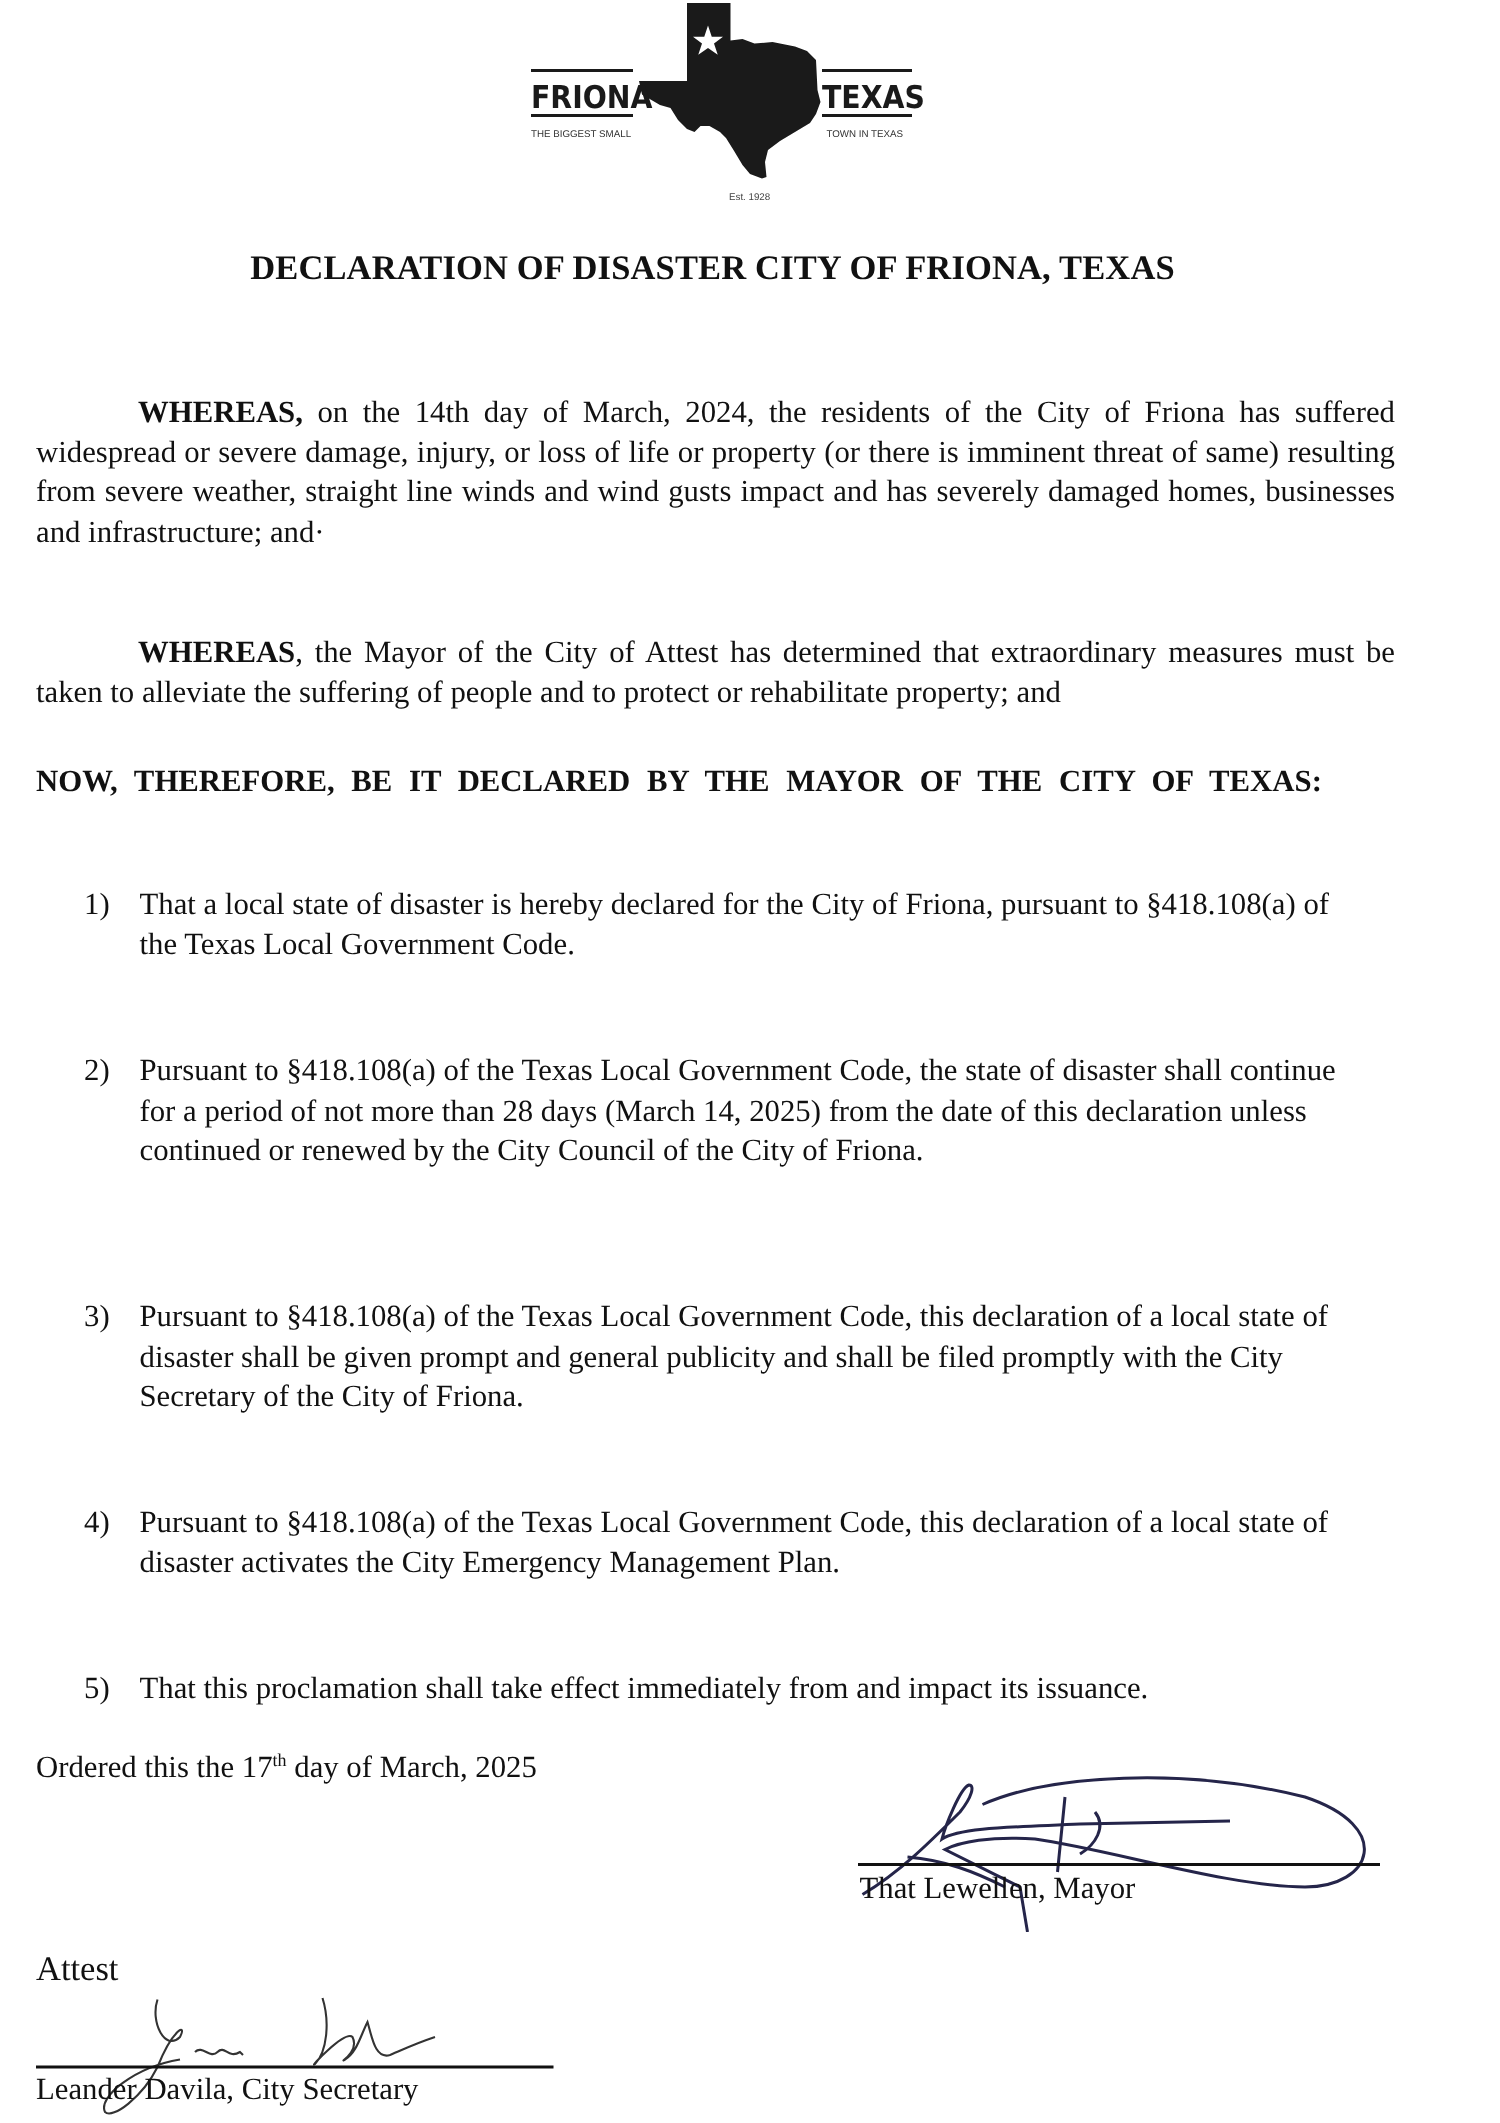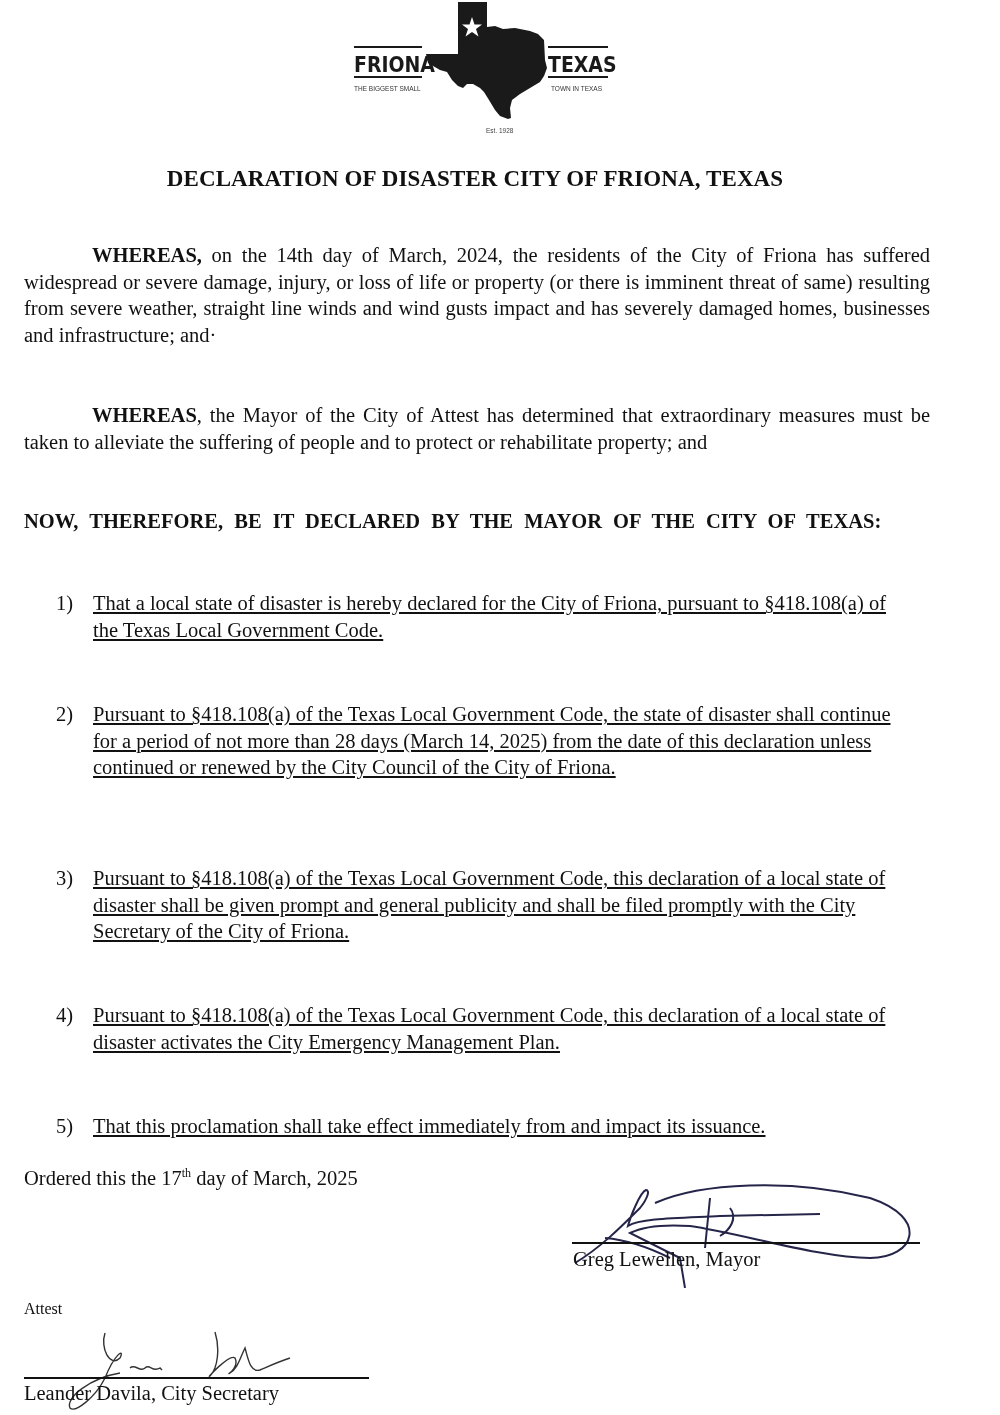--- a/index.html
+++ b/index.html
@@ -9,36 +9,37 @@
     }
     .logo { position: absolute; left: 340px; top: 0; width: 300px; height: 145px; }
     .logo svg { width: 300px; height: 145px; display: block; }
     .title {
       position: absolute; top: 166px; left: 0; width: 950px; text-align: center;
       font-weight: bold; font-size: 23px; letter-spacing: 0.1px;
     }
     .para {
       position: absolute; left: 24px; width: 906px; font-size: 20.5px; line-height: 26.5px;
       text-align: justify;
+      margin-top: 20px;
     }
     .para .lead { font-weight: bold; }
     .indent { display: inline-block; width: 68px; }
     .declare {
       position: absolute; left: 24px; top: 508px; width: 920px; font-weight: bold;
       font-size: 20.5px; line-height: 26px; text-align: justify; text-align-last: left;
       word-spacing: 6px;
     }
     .item { position: absolute; left: 56px; width: 860px; font-size: 20.5px; line-height: 26.5px; }
     .item .num { position: absolute; left: 0; top: 0; }
-    .item .txt { margin-left: 37px; display: block; text-decoration: underline; }
+    .item .txt { margin-left: 37px; display: block; }
     .ordered { position: absolute; left: 24px; top: 1166px; font-size: 20.5px; }
     .ordered sup { font-size: 12px; }
     .sigline { position: absolute; height: 1.5px; background: #111; }
     .signame { position: absolute; font-size: 20.5px; }
-    .attest { position: absolute; left: 24px; top: 1300px; font-size: 16px; }
+    .attest { position: absolute; left: 24px; top: 1300px; font-size: 23px; }
     .sig { position: absolute; }
   </style>
 </head>
 <body>
 
 <div class="logo">
   <svg viewBox="0 0 300 145">
 
     <path d="M118,2 L147,2 L147,27 L155,26 L163,29 L175,28 L190,31 L198,34 L204,40 L205,60 L207,68 L204,76 L200,82 L190,88 L180,94 L172,100 L170,108 L171,118 L168,119 L160,116 L155,110 L149,100 L144,92 L140,88 L133,84 L127,84 L123,88 L118,86 L112,80 L107,72 L100,70 L88,63 L86,54 L118,54 Z" fill="#1a1a1a"></path>
 
@@ -93,21 +94,21 @@
   <span>Ordered this the 17</span><sup>th</sup><span> day of March, 2025</span>
 </div>
 
 <svg class="sig" style="left:570px; top:1178px;" width="360" height="110" viewBox="0 0 360 110">
   <path d="M5,85 C30,70 50,50 70,30 C78,20 80,12 76,12 C70,14 60,40 58,48 C70,40 110,40 150,38 L250,36" fill="none" stroke="#25254a" stroke-width="2"></path>
   <path d="M85,25 C130,5 220,0 300,20 C360,40 345,80 300,80 C250,80 170,55 120,48 C90,46 70,50 60,55 L110,80 L115,110" fill="none" stroke="#25254a" stroke-width="2"></path>
   <path d="M35,60 C60,62 80,70 100,80" fill="none" stroke="#25254a" stroke-width="2"></path>
   <path d="M140,20 L135,70 M160,30 C168,40 160,52 150,58" fill="none" stroke="#25254a" stroke-width="2"></path>
 </svg>
 <div class="sigline" style="left:572px; top:1242px; width:348px;"></div>
-<div class="signame" style="left:573px; top:1248px;">Greg Lewellen, Mayor</div>
+<div class="signame" style="left:573px; top:1248px;">That Lewellen, Mayor</div>
 
 <div class="attest">Attest</div>
 <svg class="sig" style="left:60px; top:1328px;" width="240" height="85" viewBox="0 0 240 85">
   <path d="M45,5 C40,20 50,40 60,30 C65,20 55,25 45,50 C35,70 15,85 10,80 C5,70 30,50 60,45" fill="none" stroke="#333" stroke-width="1.4"></path>
   <path d="M70,40 C75,35 80,45 85,40 C90,35 92,45 100,40 L102,42" fill="none" stroke="#333" stroke-width="1.4"></path>
   <path d="M155,4 C160,20 158,40 150,48 C145,52 170,25 175,30 C180,40 165,48 170,45 C178,40 180,30 185,20 C188,30 190,45 200,42 C205,40 215,35 230,30" fill="none" stroke="#333" stroke-width="1.4"></path>
 </svg>
 <div class="sigline" style="left:24px; top:1377px; width:345px;"></div>
 <div class="signame" style="left:24px; top:1382px;">Leander Davila, City Secretary</div>
 

